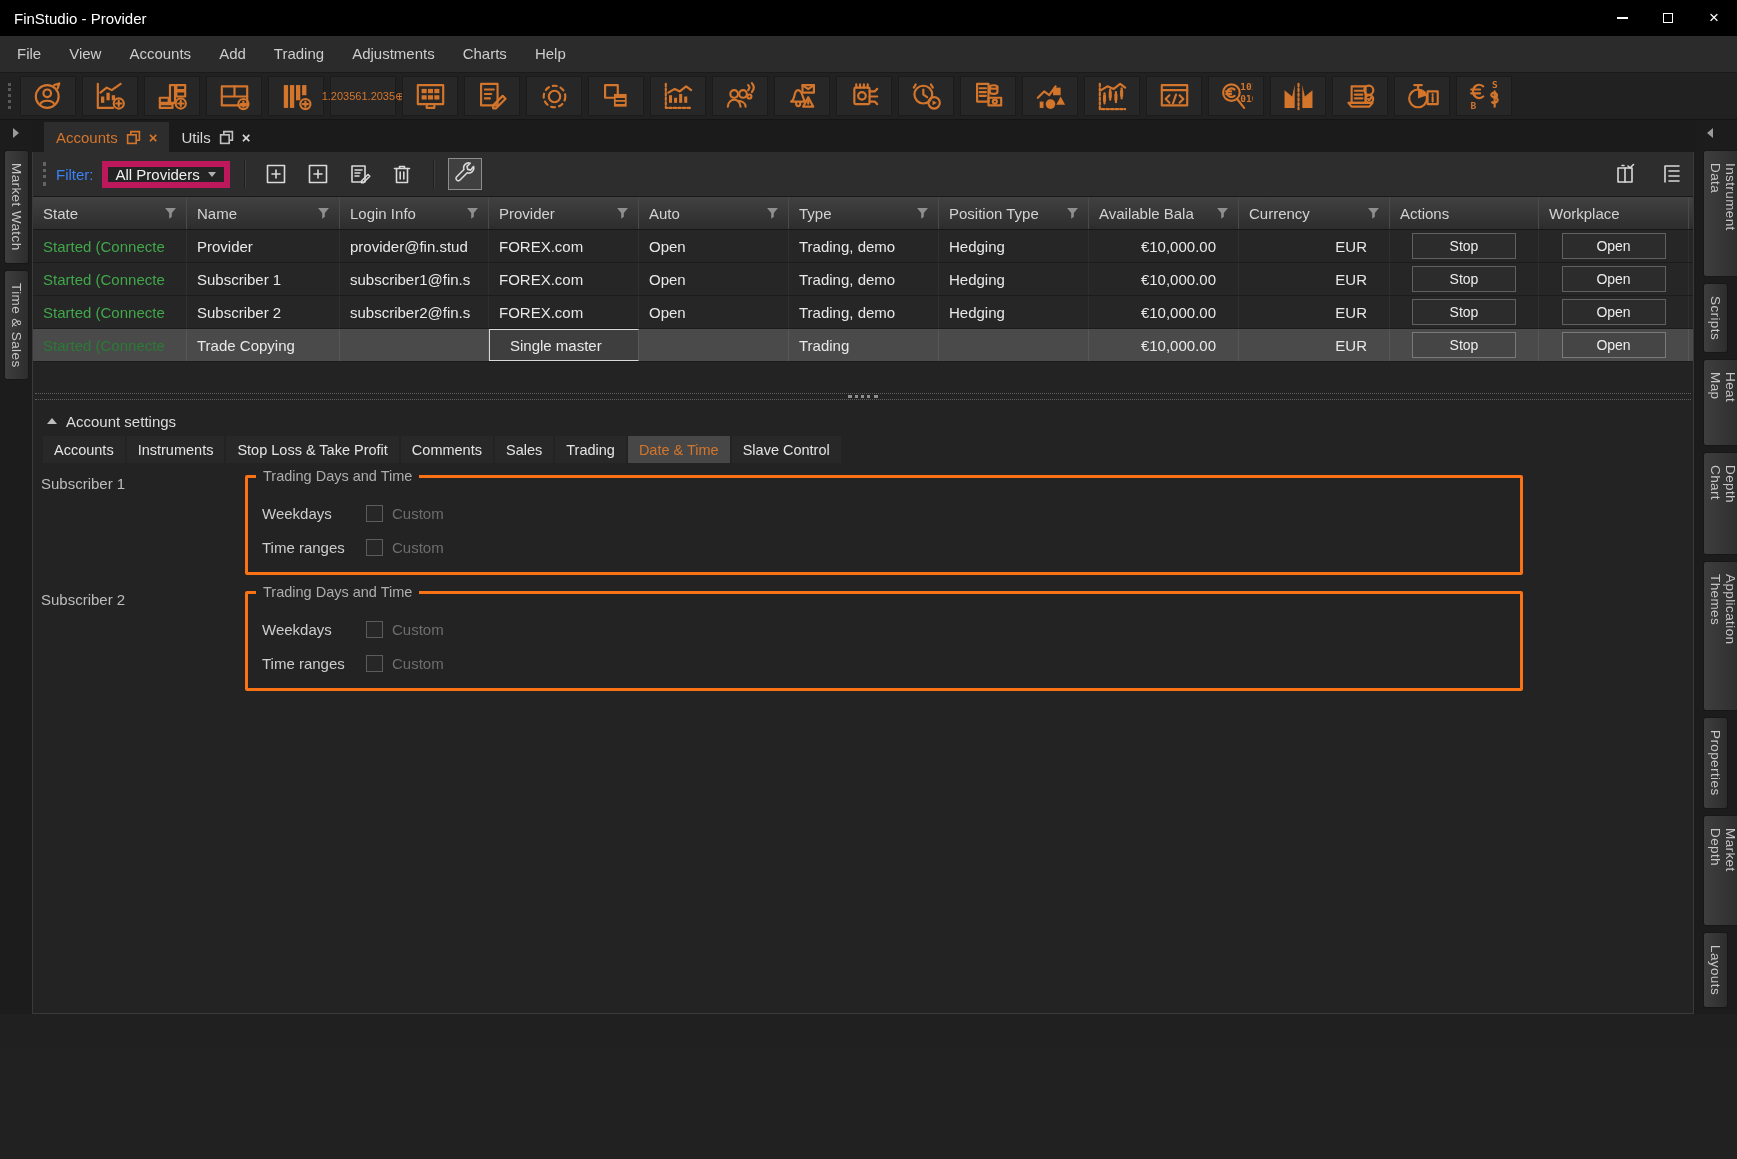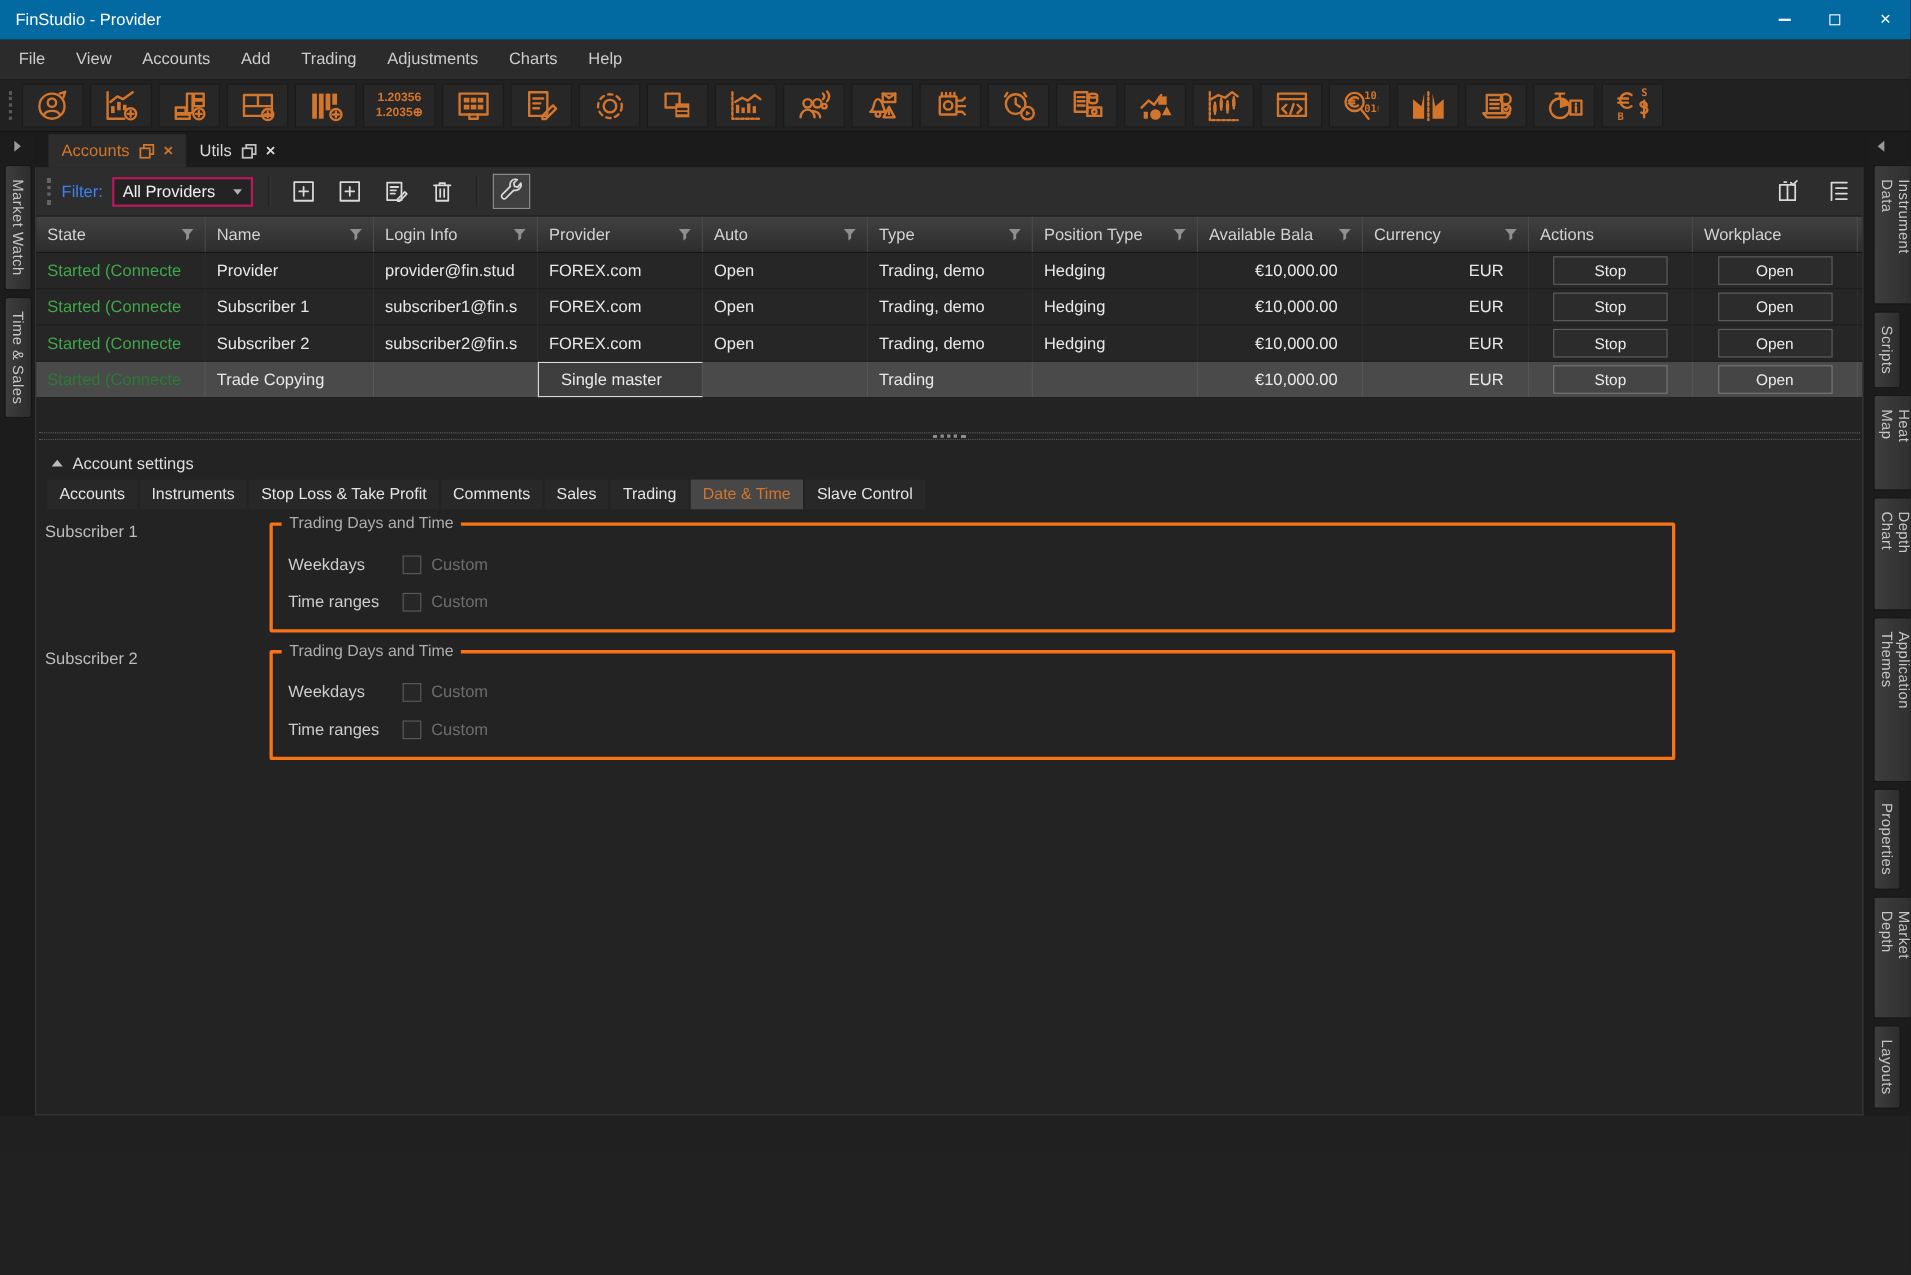--- a/index.html
+++ b/index.html
@@ -1,39 +1,39 @@
 <!DOCTYPE html>
 <html><head>
 <meta charset="utf-8">
 <style>
 :root{ --accent:#d4752c; --green:#41a74b; }
 *{box-sizing:border-box;}
 body{margin:0;background:#111;font-family:"Liberation Sans",sans-serif;}
 .window{position:relative;width:1737px;height:1159px;background:#202020;overflow:hidden;}
 
 
-.titlebar{height:36px;background:#0369a1;color:#fff;display:flex;align-items:center;font-size:15px;}
+.titlebar{height:36px;background:#000000;color:#fff;display:flex;align-items:center;font-size:15px;}
 .title{padding-left:14px;}
 .wincontrols{margin-left:auto;display:flex;height:100%;}
 .wc{width:46px;display:flex;align-items:center;justify-content:center;color:#fff;font-size:17px;}
 .minbar{width:11px;height:2px;background:#fff;}
 .maxbox{width:10px;height:10px;border:1.5px solid #fff;}
 
 
 .menubar{height:37px;background:#2b2b2b;display:flex;align-items:center;color:#ccc;font-size:15px;padding-left:3px;border-bottom:1px solid #1a1a1a;}
 .menu-item{padding:0 14px;line-height:36px;cursor:default;}
 
 
 .toolbar{height:47px;background:#212121;display:flex;align-items:center;gap:6px;padding-left:8px;border-bottom:1px solid #141414;}
 .tgrip{border-left:3px dotted #585858;height:26px;margin-right:3px;}
 .tbtn{width:56px;height:40px;background:#272727;border:1px solid #1b1b1b;display:flex;align-items:center;justify-content:center;flex:0 0 auto;}
 .tbtn svg{width:33px;height:33px;stroke:var(--accent);fill:none;stroke-width:1.7;stroke-linecap:round;stroke-linejoin:round;}
 .tbtn svg .fil{fill:var(--accent);stroke:none;}
 .tbtn svg text{fill:var(--accent);stroke:none;font-family:"DejaVu Sans Mono",monospace;font-size:7.5px;font-weight:bold;}
-.tbtn.quote{flex-direction:column;color:var(--accent);font-size:11px;font-weight:bold;line-height:13px;width:66px;text-align:right;}
+.tbtn.quote{flex-direction:row;color:var(--accent);font-size:11px;font-weight:normal;line-height:13px;width:66px;text-align:right;}
 
 
 .content{position:absolute;top:120px;left:0;width:1737px;height:894px;display:flex;}
 .left-strip{width:32px;background:#1c1c1c;display:flex;flex-direction:column;align-items:center;padding-top:8px;}
 .right-strip{width:41px;background:#1c1c1c;display:flex;flex-direction:column;align-items:flex-start;padding:8px 0 0 7px;}
 .strip-arrow-r{width:0;height:0;border-top:5px solid transparent;border-bottom:5px solid transparent;border-left:6px solid #9a9a9a;margin-bottom:12px;}
 .strip-arrow-l{width:0;height:0;border-top:5px solid transparent;border-bottom:5px solid transparent;border-right:6px solid #9a9a9a;margin-bottom:12px;margin-left:4px;}
 .vtab{writing-mode:vertical-rl;background:linear-gradient(90deg,#3e3e3e,#2d2d2d);color:#c6c6c6;font-size:13.5px;padding:12px 4px;border-radius:3px;margin-bottom:6px;letter-spacing:.4px;border:1px solid #171717;}
 
 
@@ -44,21 +44,21 @@
 .doctab svg{width:15px;height:15px;fill:none;stroke-width:1.5;}
 .doctab .x{font-size:15px;font-weight:bold;}
 .doctab.active .x{color:var(--accent);}
 
 .panel{flex:1;background:#232323;border-left:1px solid #3a3a3a;border-right:1px solid #3a3a3a;border-bottom:1px solid #3a3a3a;display:flex;flex-direction:column;margin-right:2px;}
 
 
 .filter-bar{height:45px;background:#2d2d2d;display:flex;align-items:center;padding-left:10px;gap:8px;border-bottom:1px solid #191919;flex:0 0 auto;}
 .fgrip{border-left:3px dotted #646464;height:24px;}
 .flabel{color:#3b82f6;font-size:15px;margin-left:2px;}
-.fselect{width:128px;height:27px;border:2px solid #be185d;background:#232323;color:#f0f0f0;font-size:15px;display:flex;align-items:center;justify-content:space-between;padding:0 8px;}
+.fselect{width:128px;height:27px;border:6px solid #be185d;background:#232323;color:#f0f0f0;font-size:15px;display:flex;align-items:center;justify-content:space-between;padding:0 8px;}
 .caret{width:0;height:0;border-left:4px solid transparent;border-right:4px solid transparent;border-top:5px solid #b0b0b0;}
 .fsep{width:1px;height:28px;background:#1f1f1f;box-shadow:1px 0 0 #3d3d3d;margin:0 6px;}
 .fbtn{width:34px;height:32px;display:flex;align-items:center;justify-content:center;border:1px solid transparent;}
 .fbtn svg{width:24px;height:24px;stroke:#d9d9d9;fill:none;stroke-width:1.6;stroke-linecap:round;stroke-linejoin:round;}
 .fbtn.active{background:#404040;border:1px solid #8d8d8d;}
 .fspacer{flex:1;}
 .fbtn.right{margin-right:4px;}
 
 
 .grid-header,.trow{display:grid;grid-template-columns:154px 153px 149px 150px 150px 150px 150px 150px 151px 149px 150px;}

